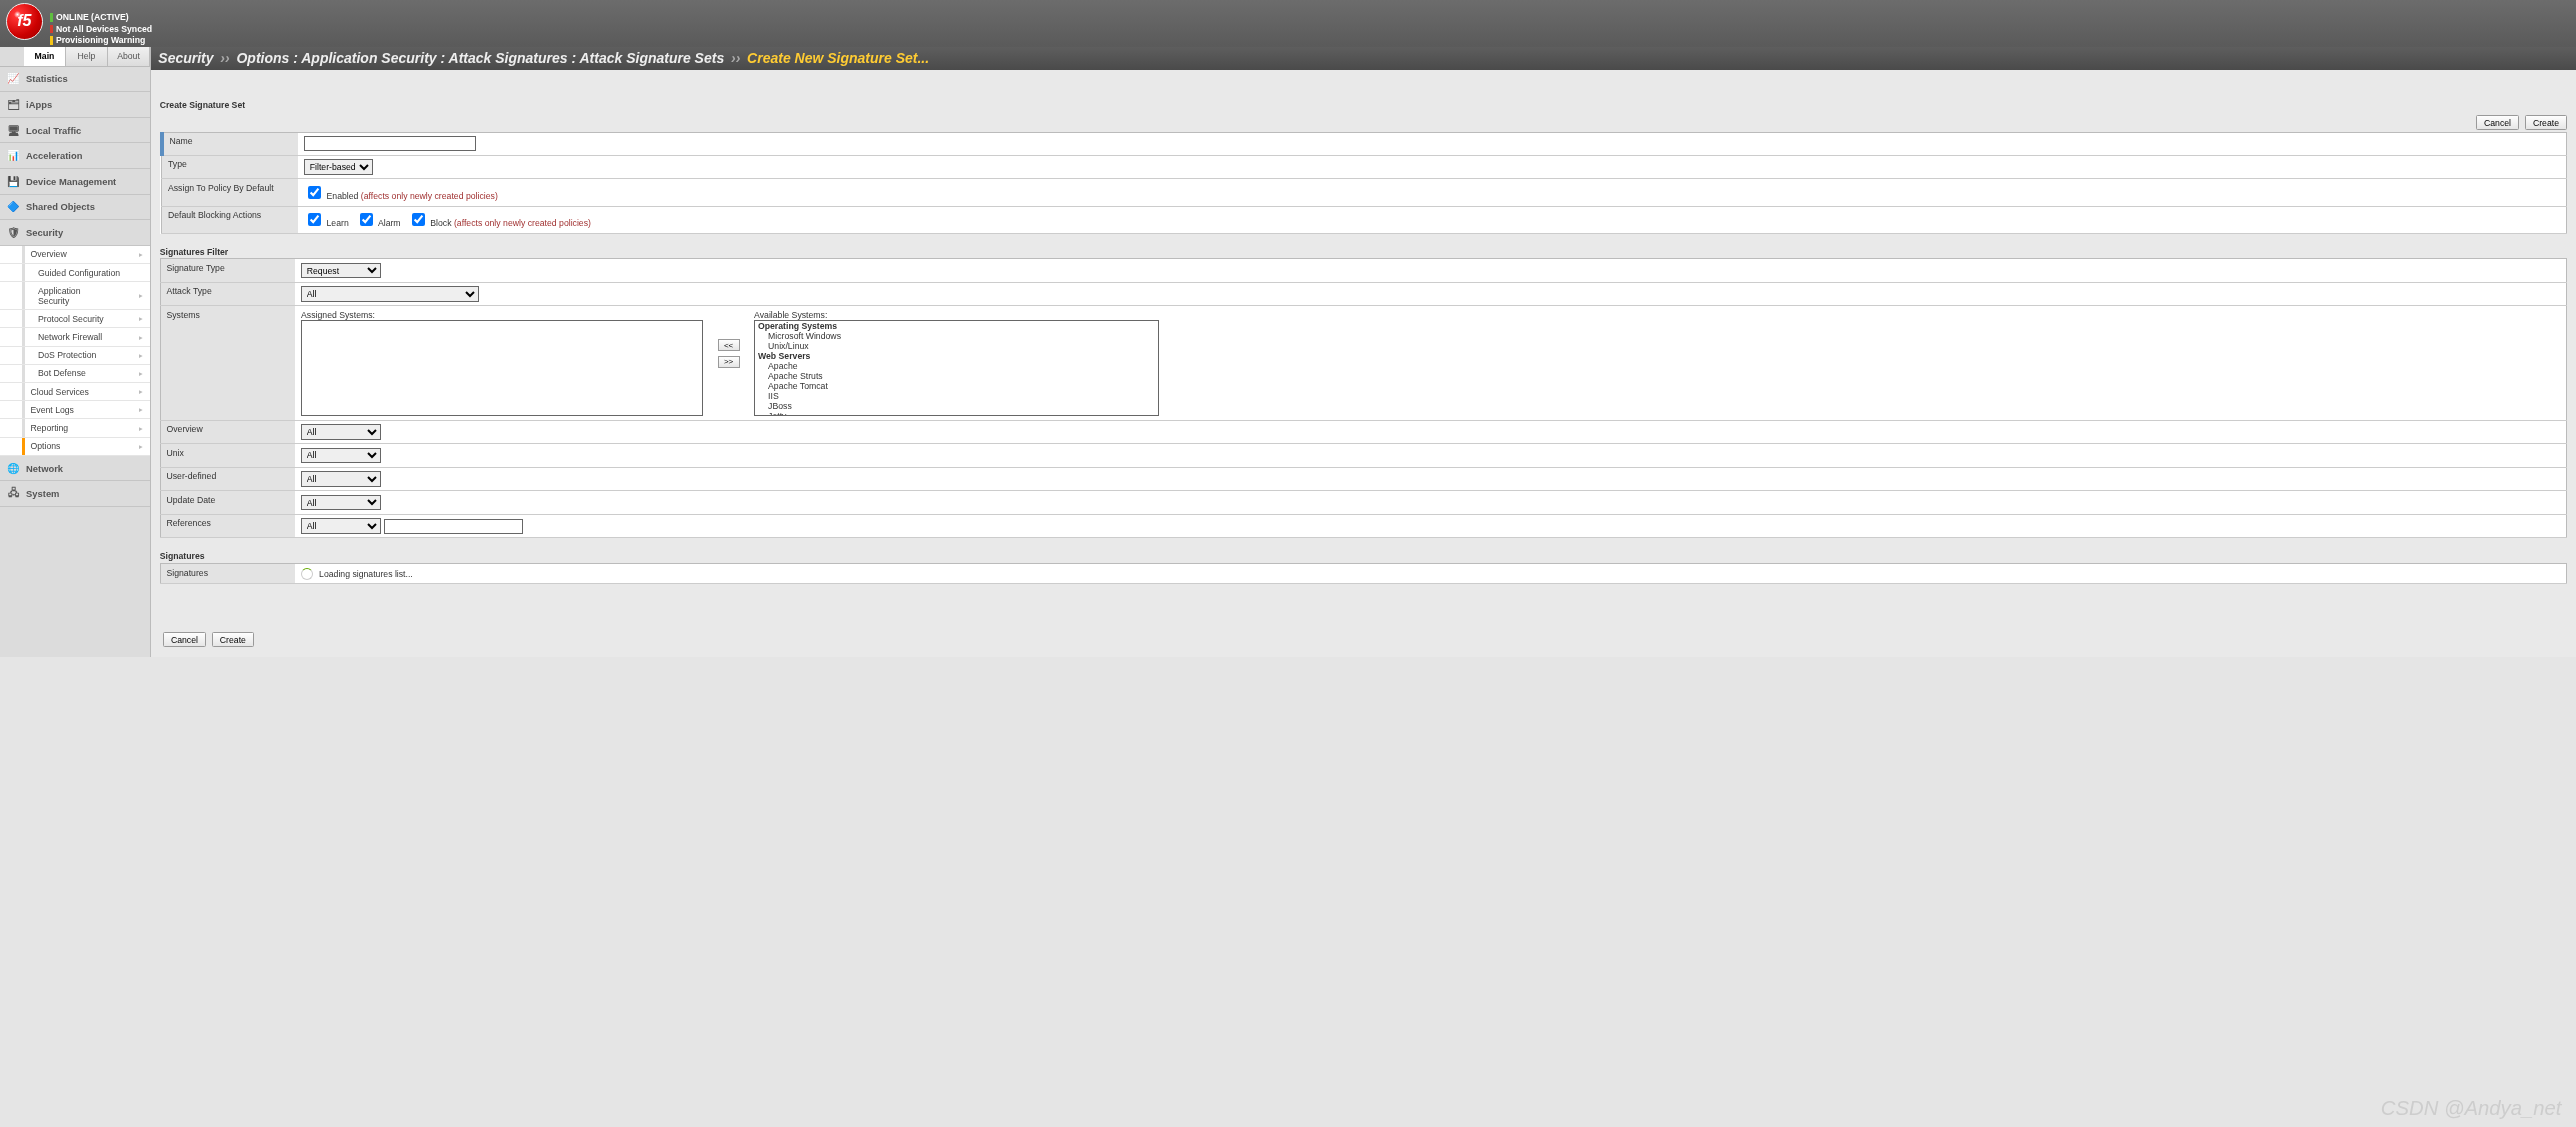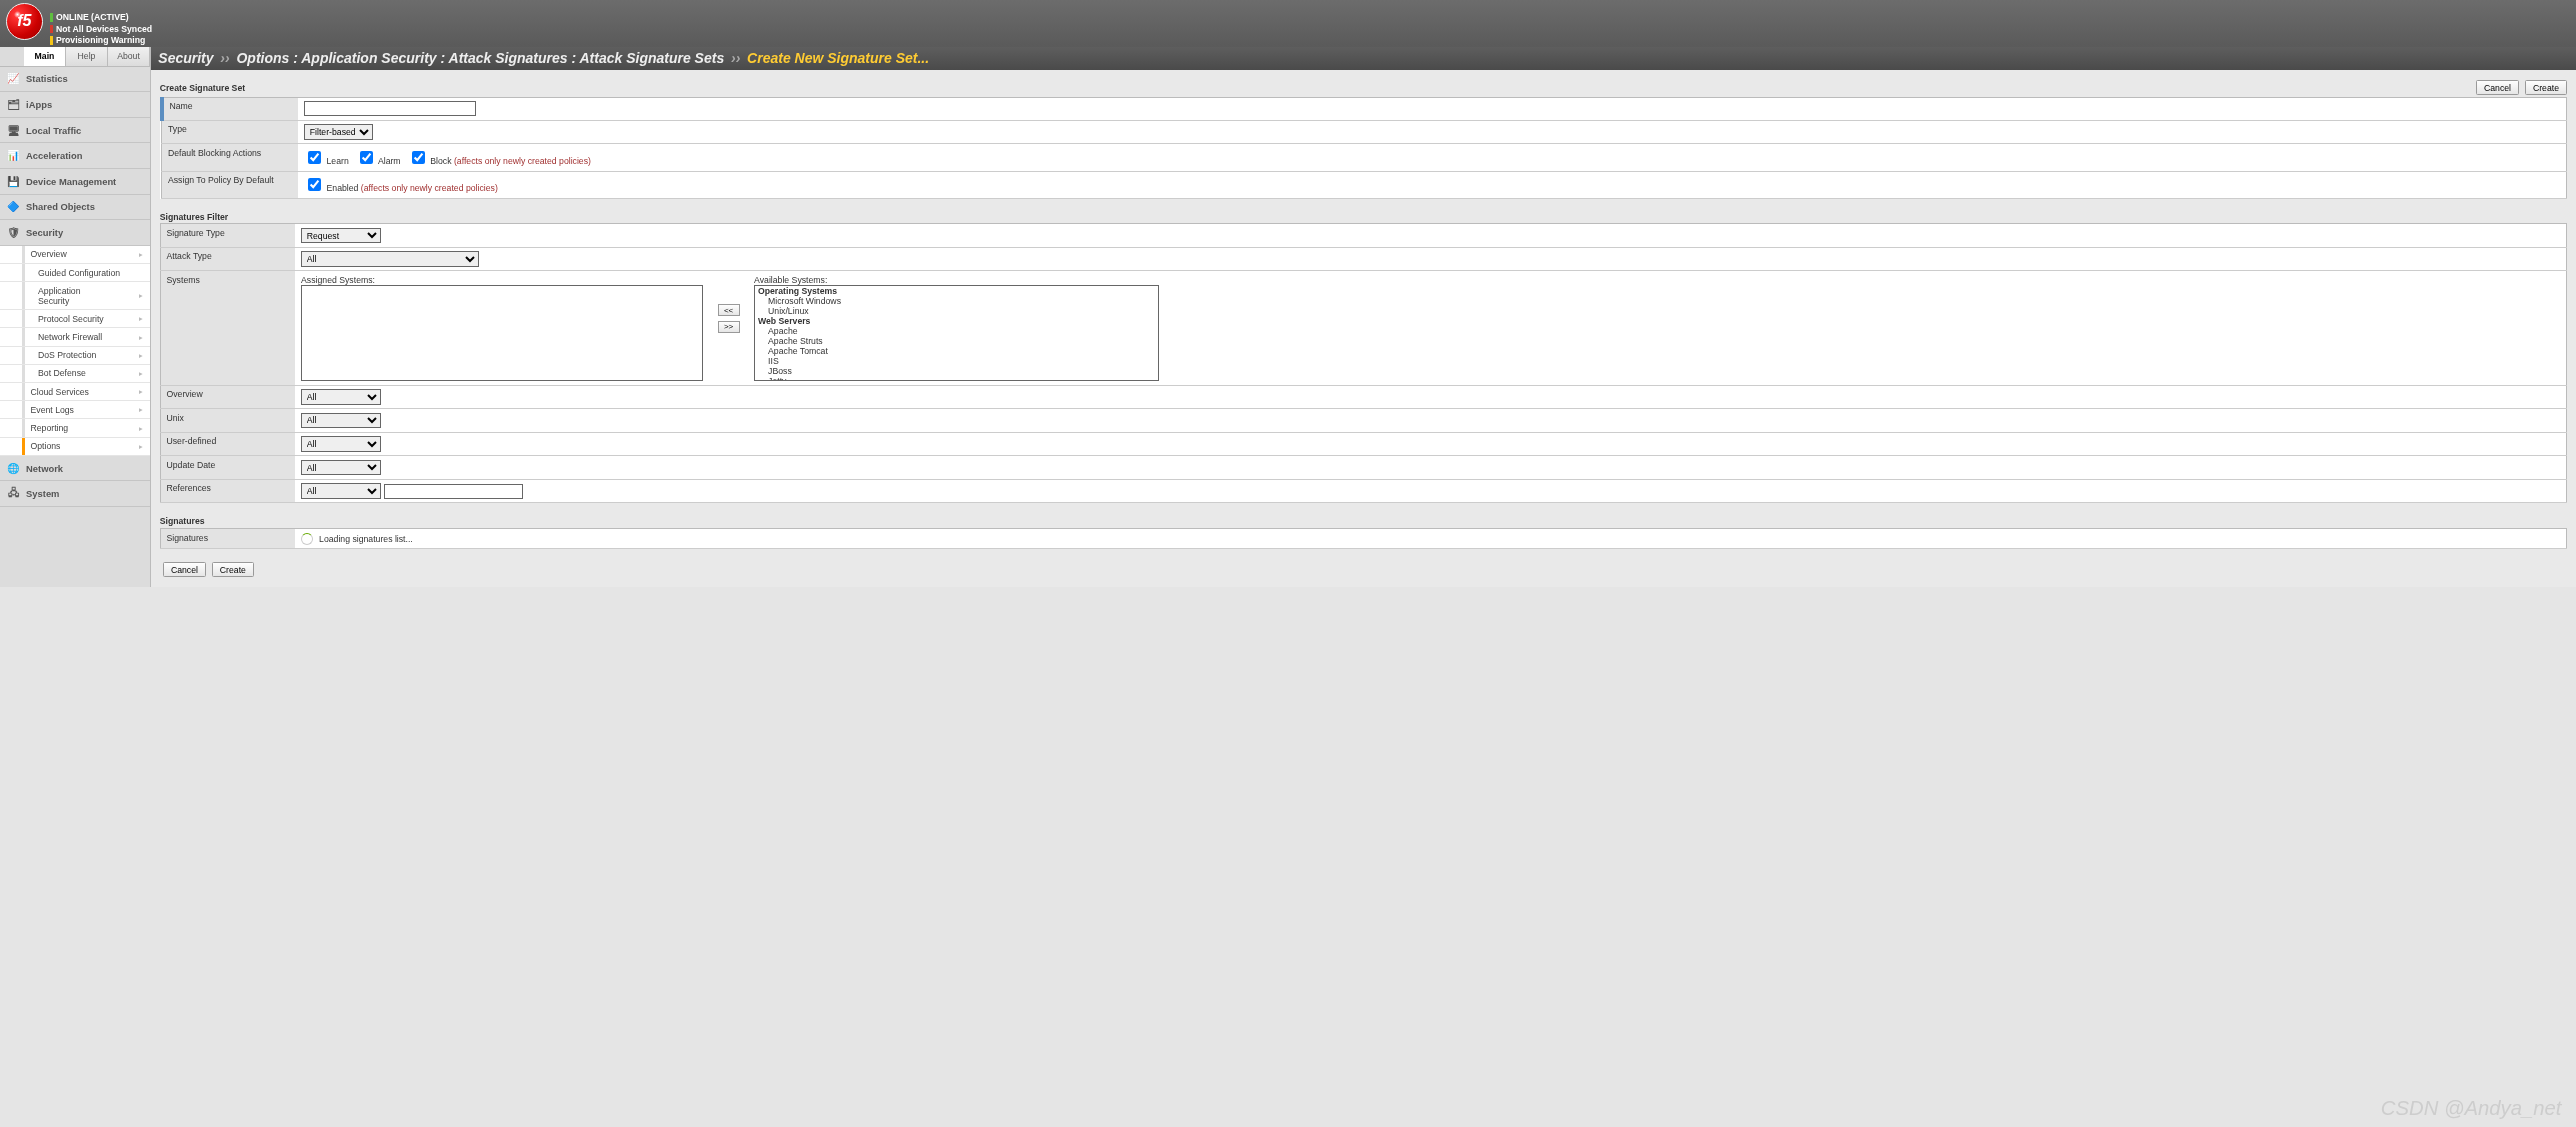--- a/index.html
+++ b/index.html
@@ -20,21 +20,21 @@
 .sub-nav .sn.indent{padding-left:38px;}
 .sub-nav .sn .arrow{color:#bbb;font-size:7.3px;}
 .bar-left{position:absolute;left:22px;top:0;bottom:0;width:2.9px;background:#ddd;}
 .bar-left.orange{background:#ff9900;}
 .content{flex:1;padding:0;background:#e9e9e9;}
 .breadcrumb{background:linear-gradient(#5e5e5e,#4a4a4a);color:#eee;padding:3.6px 7.3px;font-size:14px;font-weight:bold;display:flex;align-items:center;justify-content:space-between;font-style:italic;}
 .breadcrumb .sep{color:#aaa;margin:0 2.9px;}
 .breadcrumb .current{color:#ffcc33;}
 .main-body{padding:10.2px 8.7px;}
 .section-title{font-weight:bold;font-size:8.7px;margin-bottom:1.5px;display:flex;align-items:center;justify-content:space-between;}
-.action-buttons button,.bottom-buttons button{background:linear-gradient(#fefefe,#e6e6e6);border:0.7px solid #999;border-radius:1.5px;padding:1.5px 7.3px;font-size:8.7px;cursor:pointer;margin-left:2.9px;}
+.action-buttons button,.bottom-buttons button{background:linear-gradient(#fefefe,#e6e6e6);border:0.7px solid #999;border-radius:1.5px;padding:1.5px 7.3px;font-size:8.7px;cursor:pointer;margin-left:2.9px;margin-top:35px;}
 .form-table{width:100%;border:0.7px solid #bbb;border-collapse:collapse;background:#fff;margin-bottom:13px;}
 .form-table td{border-bottom:0.7px solid #ccc;padding:3.6px 5.8px;vertical-align:top;font-size:8.7px;margin-left:8px;}
 .form-table td.label{width:123px;background:#e3e3e3;color:#333;}
 .form-table tr.highlight td.label{border-left:4.4px solid #5b8ec1;}
 input[type=text]{border:0.7px solid #666;padding:1.5px;font-size:8.7px;}
 select{border:0.7px solid #666;font-size:8.7px;padding:0.7px;}
 .note{color:#a03030;}
 .systems-wrap{display:flex;gap:14.5px;align-items:flex-start;}
 .list-box{border:0.7px solid #666;background:#fff;height:94px;overflow:auto;font-size:8.7px;}
 .assigned-box{width:400px;}
@@ -193,32 +193,32 @@
         <tbody>
             <tr class="highlight">
               <td class="label">Name</td>
           <td><input type="text" style="width: 167px;" value=""></td>
             </tr>
         <tr>
               <td class="label">Type</td>
           <td><select><option>Filter-based</option></select></td>
             </tr>
         <tr>
+              <td class="label">Assign To Policy By Default</td>
+          <td><label><input type="checkbox" checked="" style=""> <span>Enabled</span></label>
+            <span class="note">(affects only newly created policies)</span></td>
+            </tr>
+        <tr>
               <td class="label">Default Blocking Actions</td>
           <td>
             <label><input type="checkbox" checked="" style=""> <span>Learn</span></label>&nbsp;&nbsp;
             <label><input type="checkbox" checked="" style=""> <span>Alarm</span></label>&nbsp;&nbsp;
             <label><input type="checkbox" checked="" style=""> <span>Block</span></label>
             <span class="note">(affects only newly created policies)</span>
           </td>
-            </tr>
-        <tr>
-              <td class="label">Assign To Policy By Default</td>
-          <td><label><input type="checkbox" checked="" style=""> <span>Enabled</span></label>
-            <span class="note">(affects only newly created policies)</span></td>
             </tr>
       </tbody>
         </table>
 
       <div class="section-title">
           <span>Signatures Filter</span>
         </div>
       <table class="form-table">
         <tbody>
             <tr>

